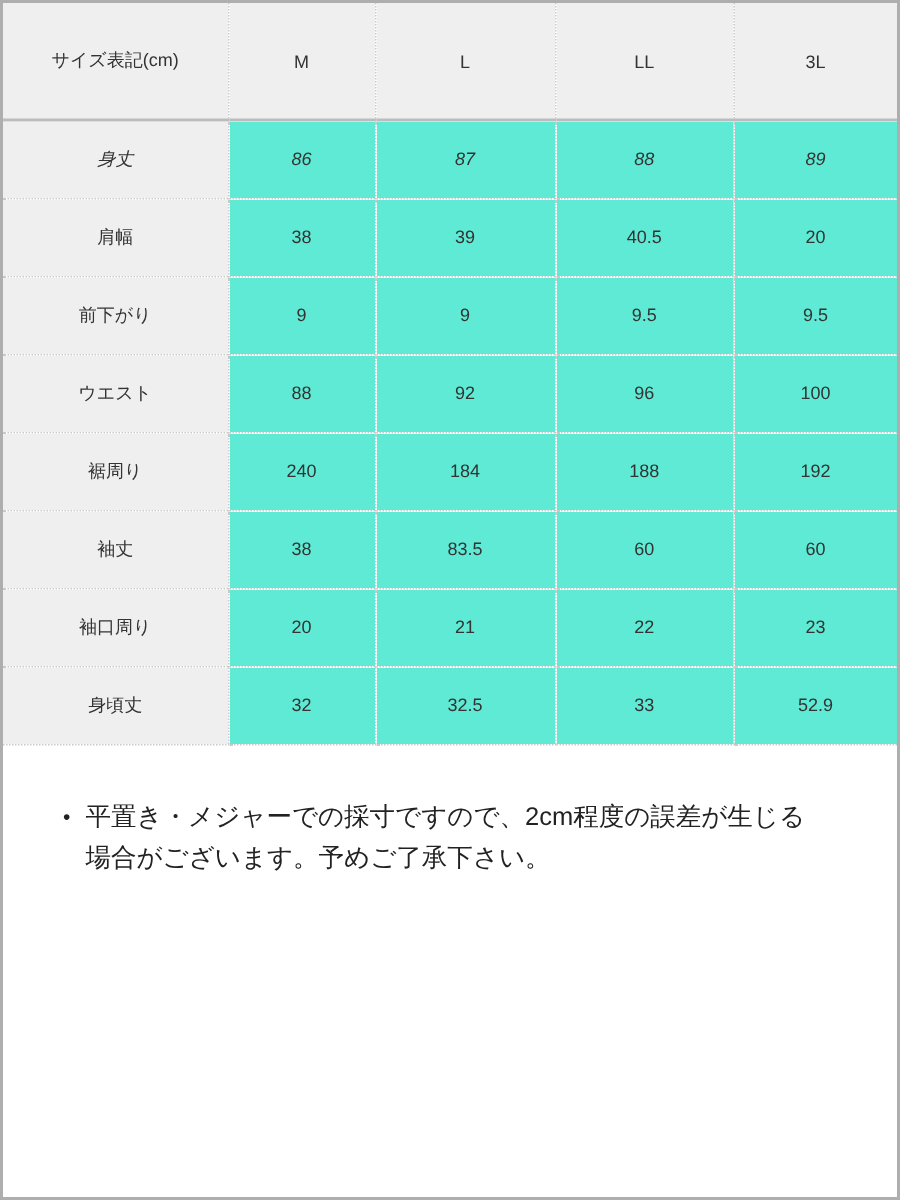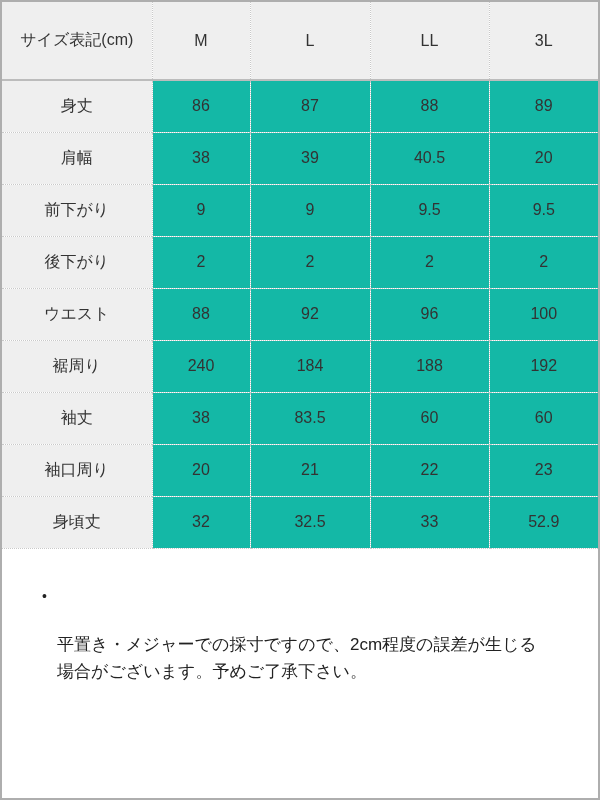--- a/index.html
+++ b/index.html
@@ -16,57 +16,57 @@
   }
   table.size-table {
     width: 100%;
     border-collapse: collapse;
     table-layout: fixed;
   }
   .size-table th, .size-table td {
     text-align: center;
     vertical-align: middle;
     font-weight: 400;
-    font-size: 16px;
+    font-size: 12px;
     color: #333333;
     overflow: hidden;
   }
   .size-table thead th {
     height: 78px;
     background: #efefef;
     border-bottom: 2px solid #bcbcbc;
     border-left: 1px dotted #c9c9c9;
   }
   .size-table thead th:first-child { border-left: none; }
   .size-table tbody td {
     height: 52px;
-    background: #14b8a6;
+    background: #5eead4;
     border-left: 1px dotted #c9c9c9;
     border-top: 1px dotted #c9c9c9;
   }
-  .size-table tbody tr:first-child td { border-top: none; }
+  .size-table tbody tr:first-child td { border-top: none; font-style: italic; }
   .size-table tbody tr:last-child td { border-bottom: 1px dotted #c9c9c9; }
   .size-table .label-col {
     background: #efefef !important;
     border-left: none !important;
   }
   .note {
     display: flex;
     margin: 34px 28px 0 40px;
     font-size: 17px;
     line-height: 27px;
     color: #222222;
   }
   .note .bullet {
     flex: 0 0 15px;
     font-size: 14px;
     line-height: 27px;
     color: #222222;
   }
-  .note .note-text { max-width: 500px; margin-top: 48px; }
+  .note .note-text { max-width: 500px; }
 </style>
 </head>
 <body>
 
 <div class="page">
 
   <table class="size-table">
     <colgroup>
       <col style="width:150px">
       <col style="width:98px">
@@ -97,27 +97,20 @@
         <td>39</td>
         <td>40.5</td>
         <td>20</td>
       </tr>
       <tr>
         <td class="label-col">前下がり</td>
         <td>9</td>
         <td>9</td>
         <td>9.5</td>
         <td>9.5</td>
-      </tr>
-      <tr>
-        <td class="label-col">後下がり</td>
-        <td>2</td>
-        <td>2</td>
-        <td>2</td>
-        <td>2</td>
       </tr>
       <tr>
         <td class="label-col">ウエスト</td>
         <td>88</td>
         <td>92</td>
         <td>96</td>
         <td>100</td>
       </tr>
       <tr>
         <td class="label-col">裾周り</td>

